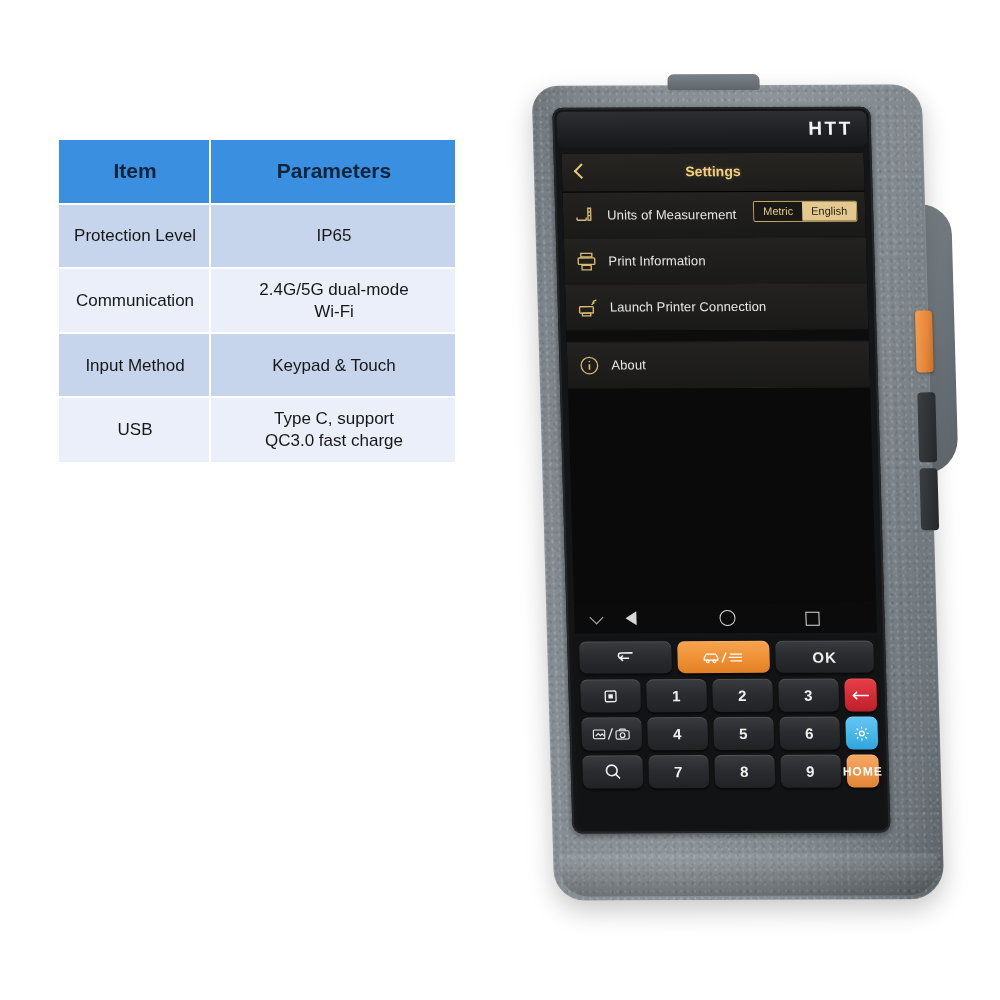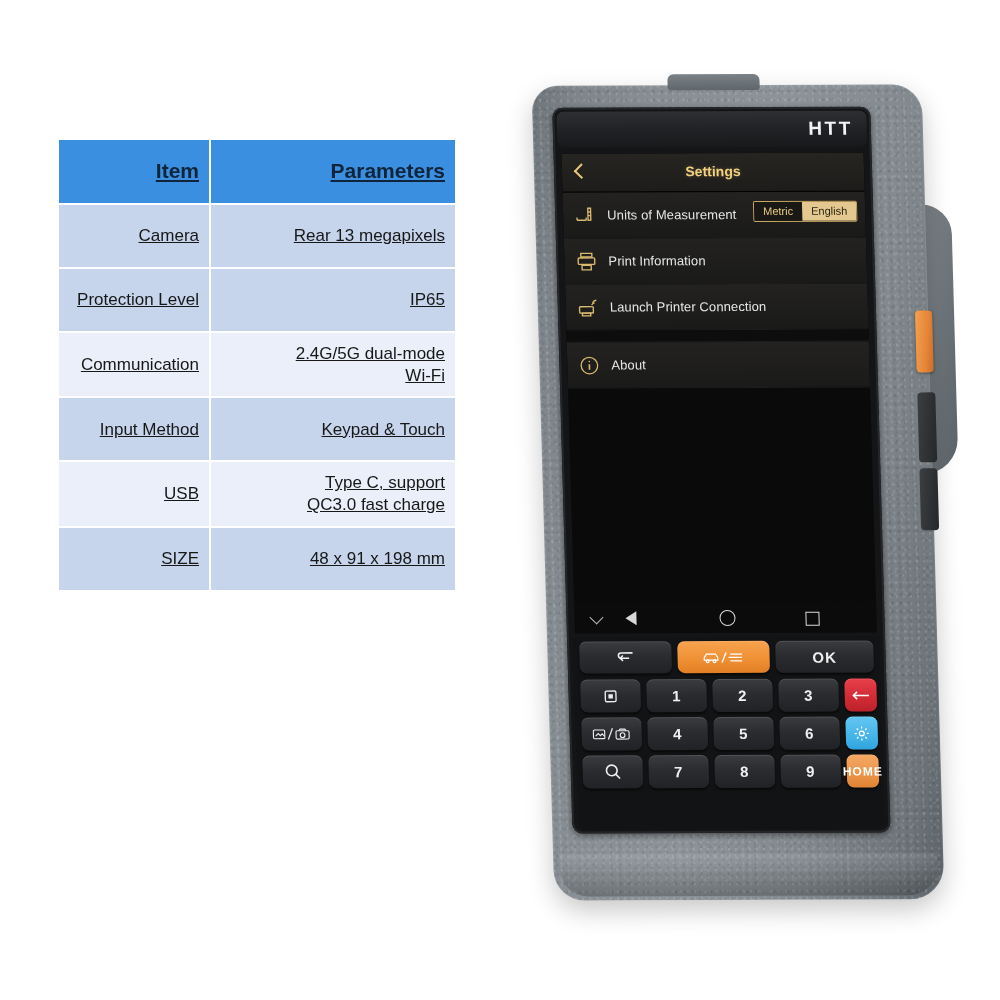--- a/index.html
+++ b/index.html
@@ -13,22 +13,22 @@
   
   #spec-table{
     position:absolute;left:57px;top:138px;width:396px;
     border-collapse:separate;border-spacing:2px 2px;
     table-layout:fixed;
   }
   #spec-table col.c1{width:150px;}
   #spec-table col.c2{width:244px;}
   #spec-table th,#spec-table td{
     padding:10px 10px 10px 12px;
-    font-size:17px;color:#171717;text-align:right;vertical-align:middle;
-    line-height:1.28;font-weight:400;text-decoration:underline;
+    font-size:17px;color:#171717;text-align:center;vertical-align:middle;
+    line-height:1.28;font-weight:400;
   }
   #spec-table thead th{
     background:#3b8fe0;color:#10243a;font-weight:bold;font-size:21px;
     padding-top:18px;padding-bottom:18px;
   }
   #spec-table tbody tr.dk td{background:#c6d5ec;}
   #spec-table tbody tr.lt td{background:#eaeff9;}
   #spec-table tbody td{height:42px;}
   .cellline{display:block;}
 
@@ -212,26 +212,20 @@
       <col class="c1">
       <col class="c2">
     </colgroup>
   <thead>
     <tr>
       <th>Item</th>
       <th>Parameters</th>
     </tr>
   </thead>
   <tbody id="spec-body">
-      <tr class="dk">
-        <td>Camera</td>
-        <td>
-          <span class="cellline">Rear 13 megapixels</span>
-        </td>
-      </tr>
       <tr class="dk">
         <td>Protection Level</td>
         <td>
           <span class="cellline">IP65</span>
         </td>
       </tr>
       <tr class="lt">
         <td>Communication</td>
         <td>
           <span class="cellline">2.4G/5G dual-mode</span>
@@ -244,26 +238,20 @@
           <span class="cellline">Keypad &amp; Touch</span>
         </td>
       </tr>
       <tr class="lt">
         <td>USB</td>
         <td>
           <span class="cellline">Type C, support</span>
           <span class="cellline">QC3.0 fast charge</span>
         </td>
       </tr>
-      <tr class="dk">
-        <td>SIZE</td>
-        <td>
-          <span class="cellline">48 x 91 x 198 mm</span>
-        </td>
-      </tr>
     </tbody>
 </table>
 
 <div id="device-wrap">
   <div id="device">
     <div class="grip"></div>
     <div class="shell"></div>
     <div class="top-nub"></div>
 
     <div class="sidebtn-orange"></div>

